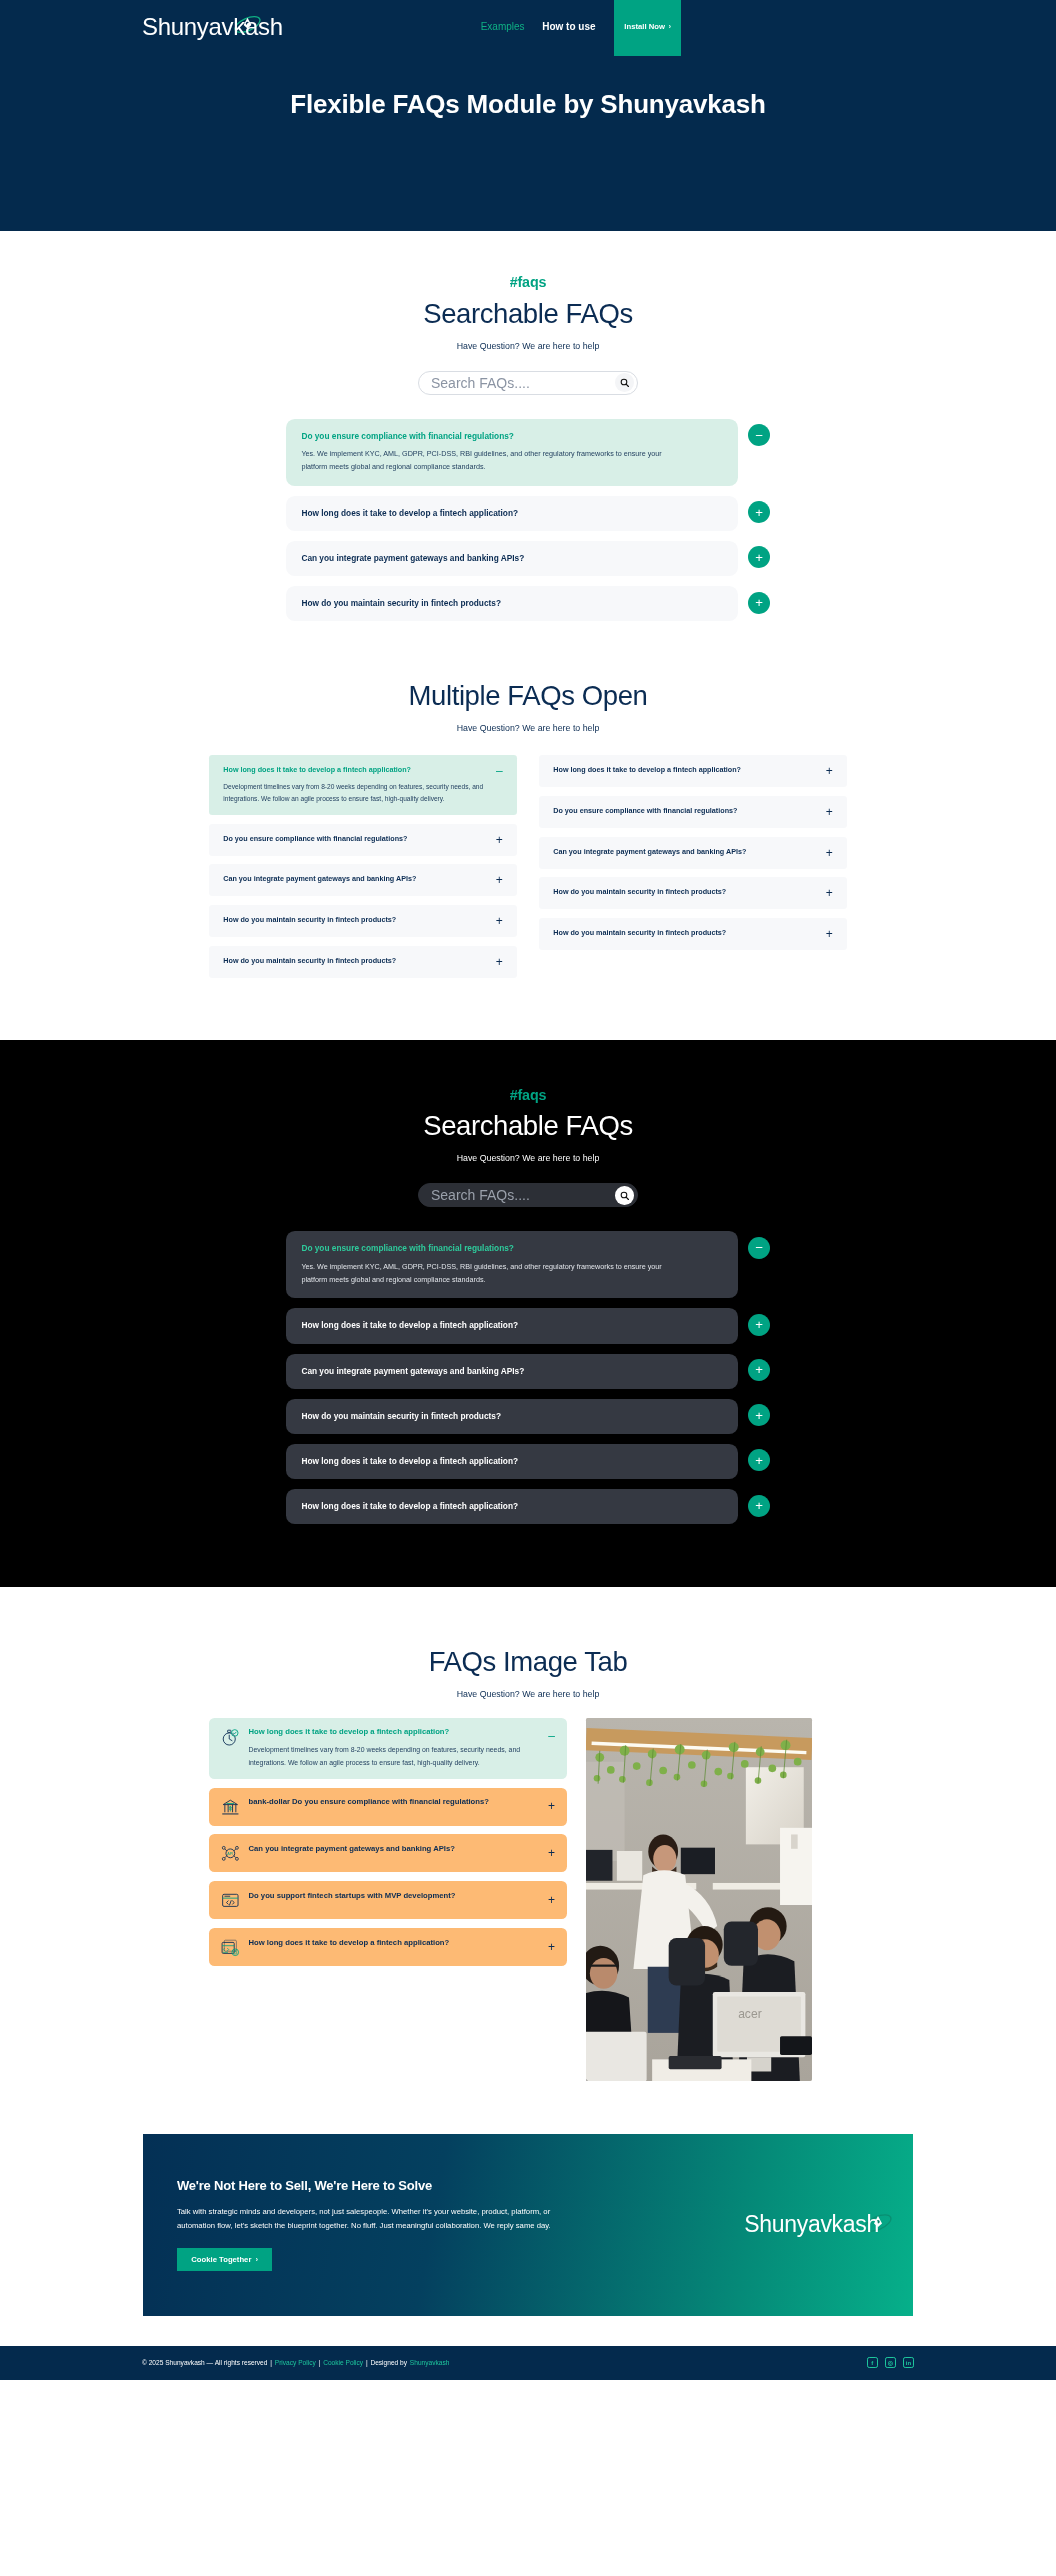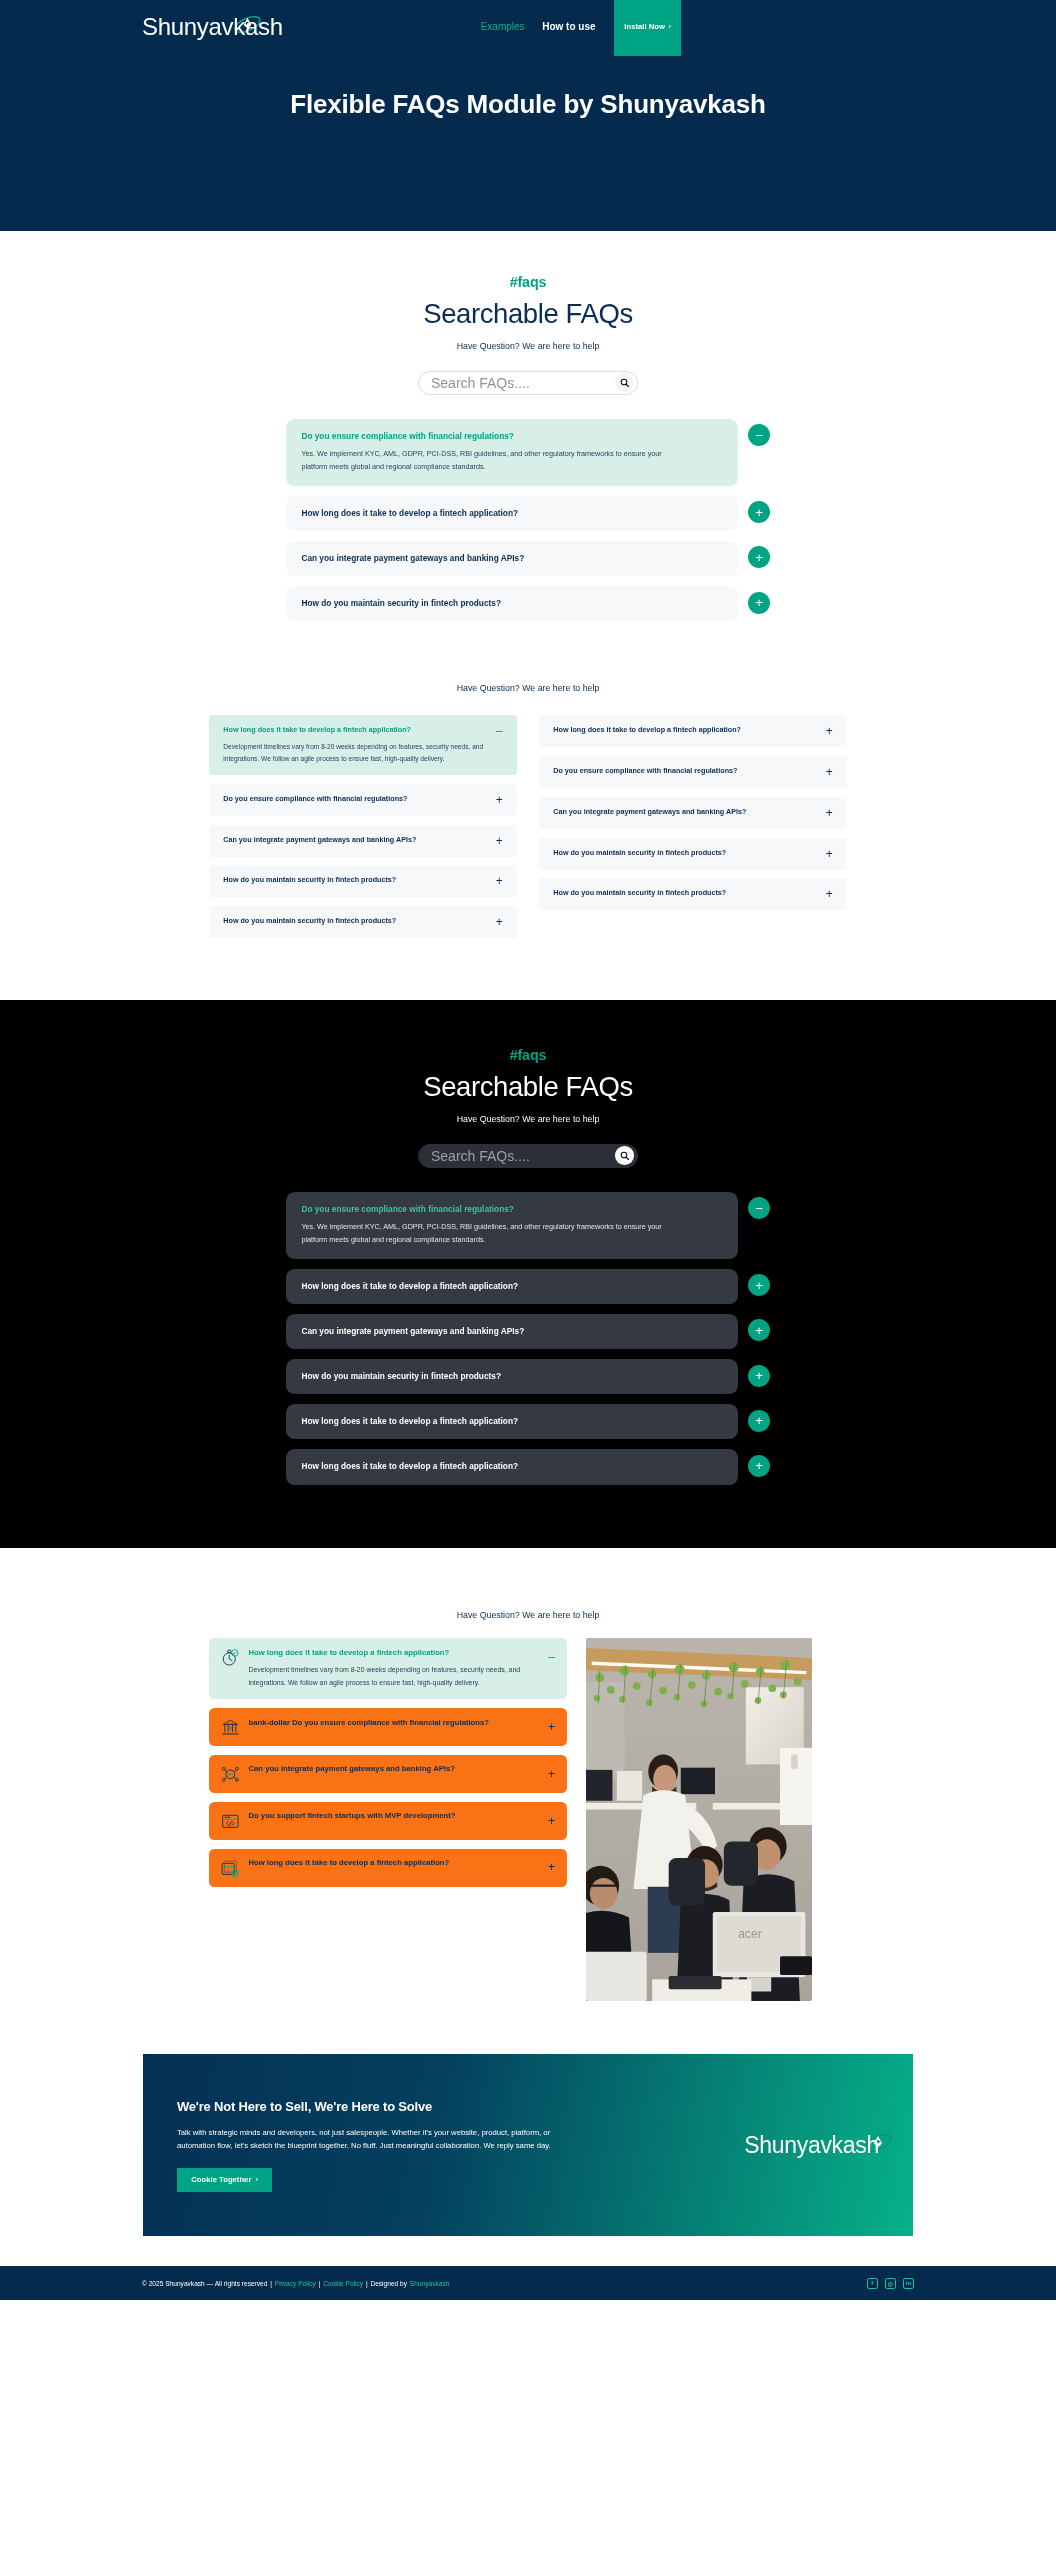--- a/index.html
+++ b/index.html
@@ -257,21 +257,21 @@
   .imgtab-wrap {
     width: 638px;
     margin: 0 auto;
     padding-top: 18.7px;
     display: flex;
     gap: 18.7px;
     align-items: flex-start;
   }
   .imgtab-list { width: 358px; }
   .imgtab-item {
-    background: #f97316;
+    background: #fdba74;
     border-radius: 5.5px;
     padding: 9.4px 12px;
     margin-bottom: 8.8px;
     display: flex;
     align-items: flex-start;
     gap: 8.8px;
     cursor: pointer;
   }
   .imgtab-item.open { background: #d8efe7; }
   .imgtab-ico { flex: 0 0 auto; width: 18.7px; height: 18.7px; margin-top: 0.6px; }
@@ -455,20 +455,21 @@
         <div class="faq-row">
           <div class="faq-card">
             <div class="faq-q">How do you maintain security in fintech products?</div>
           </div>
           <div class="faq-toggle">+</div>
         </div>
       </div>
   </section>
 
   <section style="padding:41px 0 0;">
+    <h2 class="sec-title">Multiple FAQs Open</h2>
     <div class="sec-sub">Have Question? We are here to help</div>
     <div class="multi-wrap">
       <div class="multi-col" id="multi-left">
           <div class="multi-item open">
             <div style="flex: 1 1 0%;">
               <div class="multi-q">How long does it take to develop a fintech application?</div>
               <div class="multi-a">Development timelines vary from 8-20 weeks depending on features, security needs, and integrations. We follow an agile process to ensure fast, high-quality delivery.</div>
             </div>
             <div class="multi-sign">–</div>
           </div>
@@ -582,20 +583,21 @@
         <div class="faq-row">
           <div class="faq-card">
             <div class="faq-q">How long does it take to develop a fintech application?</div>
           </div>
           <div class="faq-toggle">+</div>
         </div>
       </div>
   </section>
 
   <section style="padding:51px 0 0;">
+    <h2 class="sec-title">FAQs Image Tab</h2>
     <div class="sec-sub">Have Question? We are here to help</div>
     <div class="imgtab-wrap">
       <div class="imgtab-list" id="imgtab-list">
           <div class="imgtab-item open">
             <span class="imgtab-ico"><svg viewBox="0 0 34 34" fill="none">
                 <circle cx="15" cy="20" r="11" stroke="#0b2c53" stroke-width="1.6"></circle>
                 <path d="M15 13v7l5 3" stroke="#0b2c53" stroke-width="1.6" stroke-linecap="round"></path>
                 <rect x="12" y="4" width="6" height="4" rx="1" stroke="#0b2c53" stroke-width="1.6"></rect>
                 <circle cx="25" cy="9" r="6" stroke="#00a383" stroke-width="1.6"></circle>
                 <path d="M22.5 9l1.8 1.9 3.4-3.6" stroke="#00a383" stroke-width="1.6" stroke-linecap="round" stroke-linejoin="round"></path>

